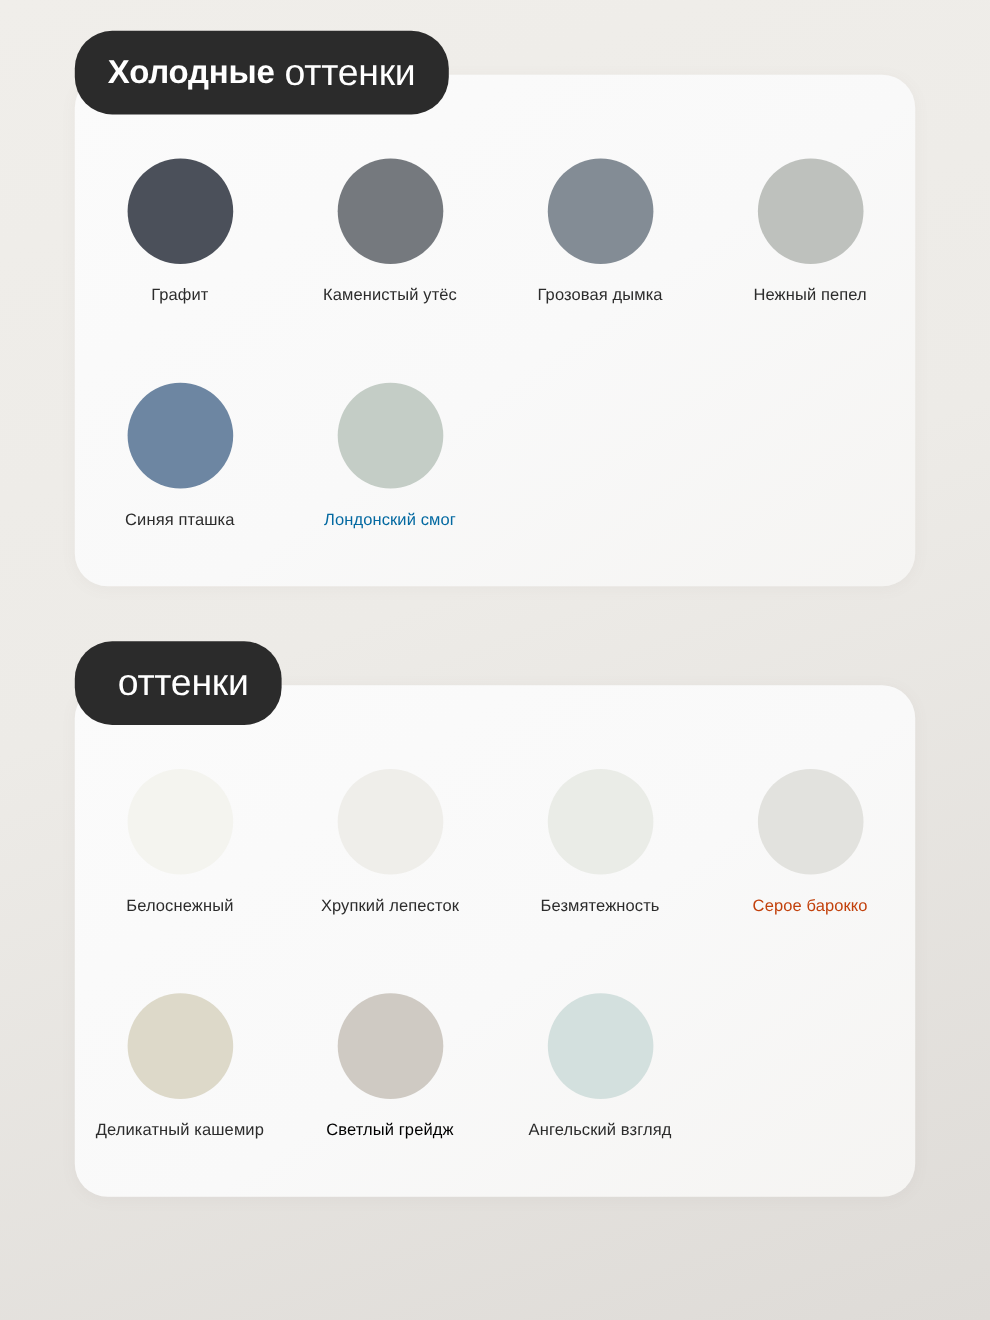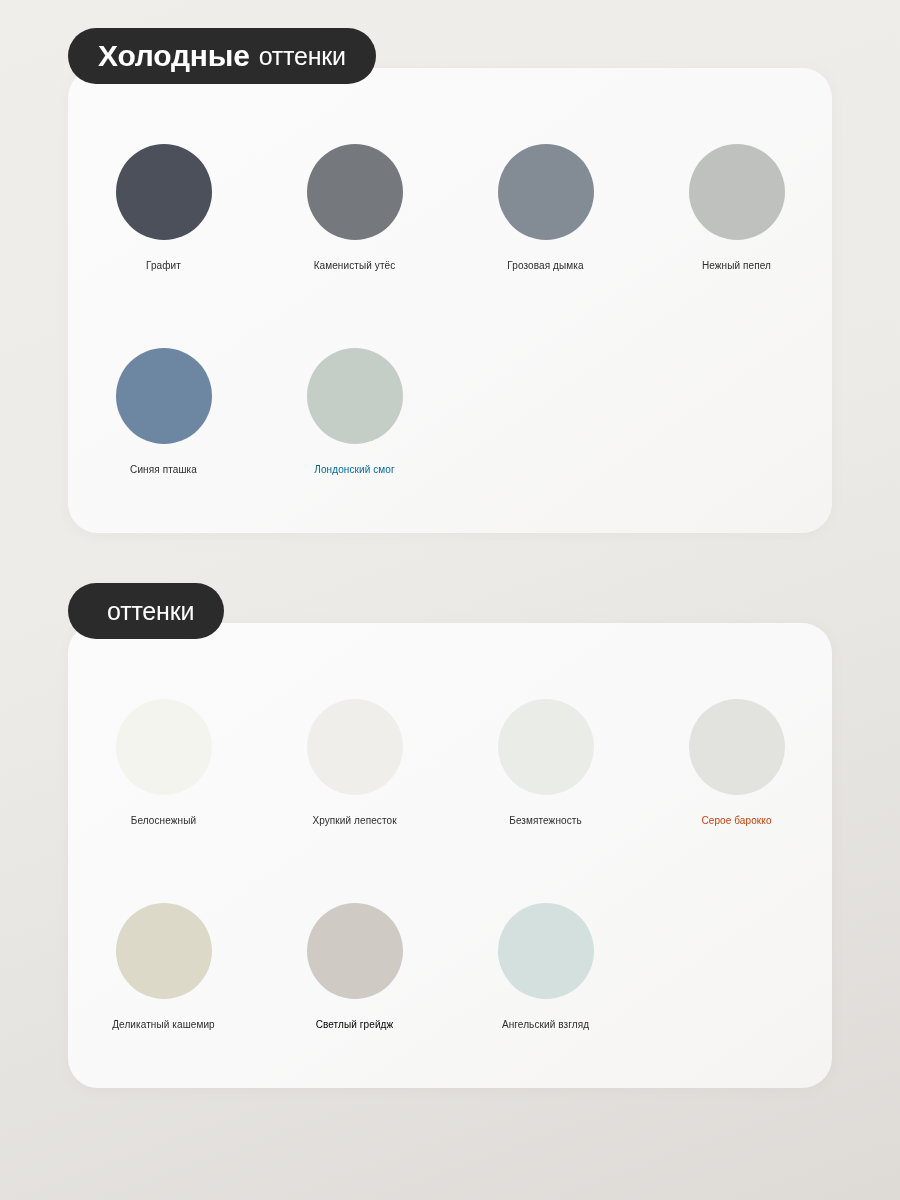--- a/index.html
+++ b/index.html
@@ -45,39 +45,39 @@
   .section-body {
     position: relative;
     padding: 0;
   }
 
   
   .pill {
     position: absolute;
     top: -40px;
     left: 0;
-    height: 56px;
+    height: 76px;
     box-sizing: border-box;
     padding: 0 30px;
     display: flex;
     align-items: center;
     background: #2b2b2b;
     border-radius: 34px;
     white-space: nowrap;
     z-index: 5;
   }
   .pill-strong {
     color: #ffffff;
     font-size: 30px;
     font-weight: 700;
     letter-spacing: -0.2px;
   }
   .pill-light {
     color: #ffffff;
-    font-size: 25px;
+    font-size: 34px;
     font-weight: 400;
     letter-spacing: -0.2px;
     margin-left: 9px;
   }
 
   
   .grid {
     position: absolute;
     top: 0;
     left: 0;
@@ -96,21 +96,21 @@
     height: 204px;
   }
   .dot {
     width: 96px;
     height: 96px;
     border-radius: 50%;
     flex: none;
   }
   .swatch-label {
     margin-top: 20px;
-    font-size: 10px;
+    font-size: 15px;
     color: #2c2c2c;
     text-align: center;
     letter-spacing: 0.1px;
     line-height: 1.2;
     white-space: nowrap;
   }
 </style>
 </head>
 <body style="--bg: #eeece8;">
 

